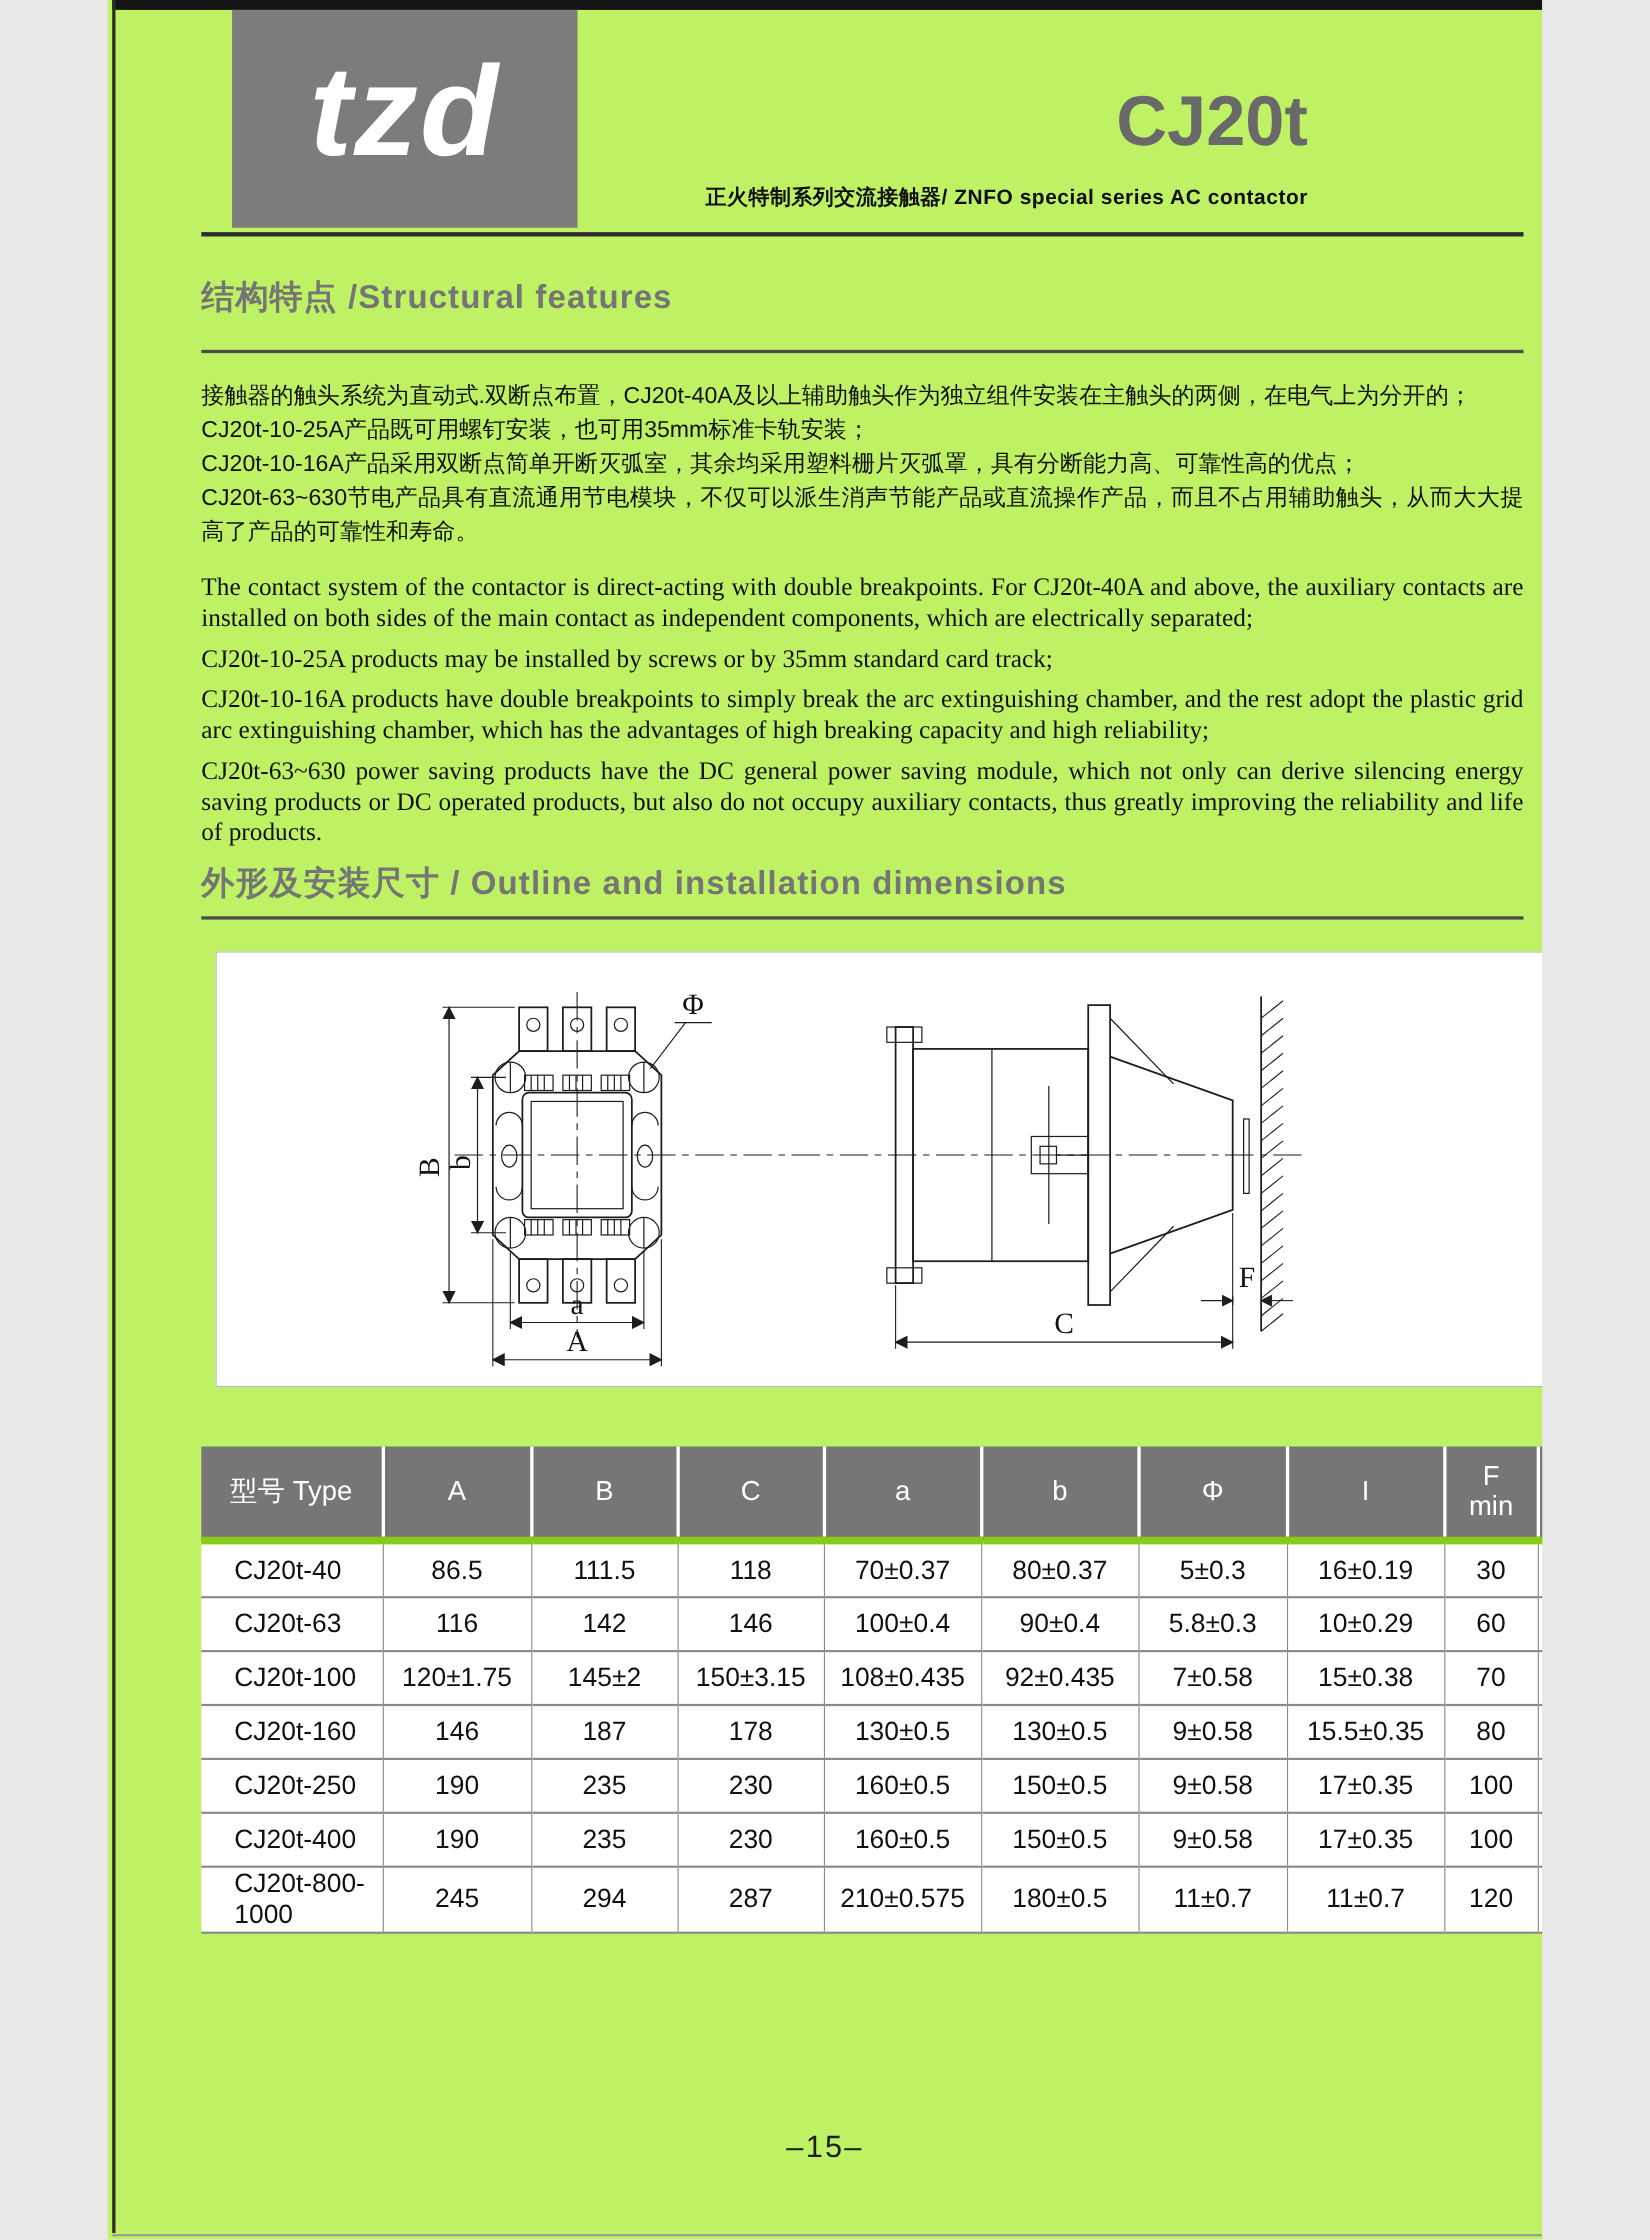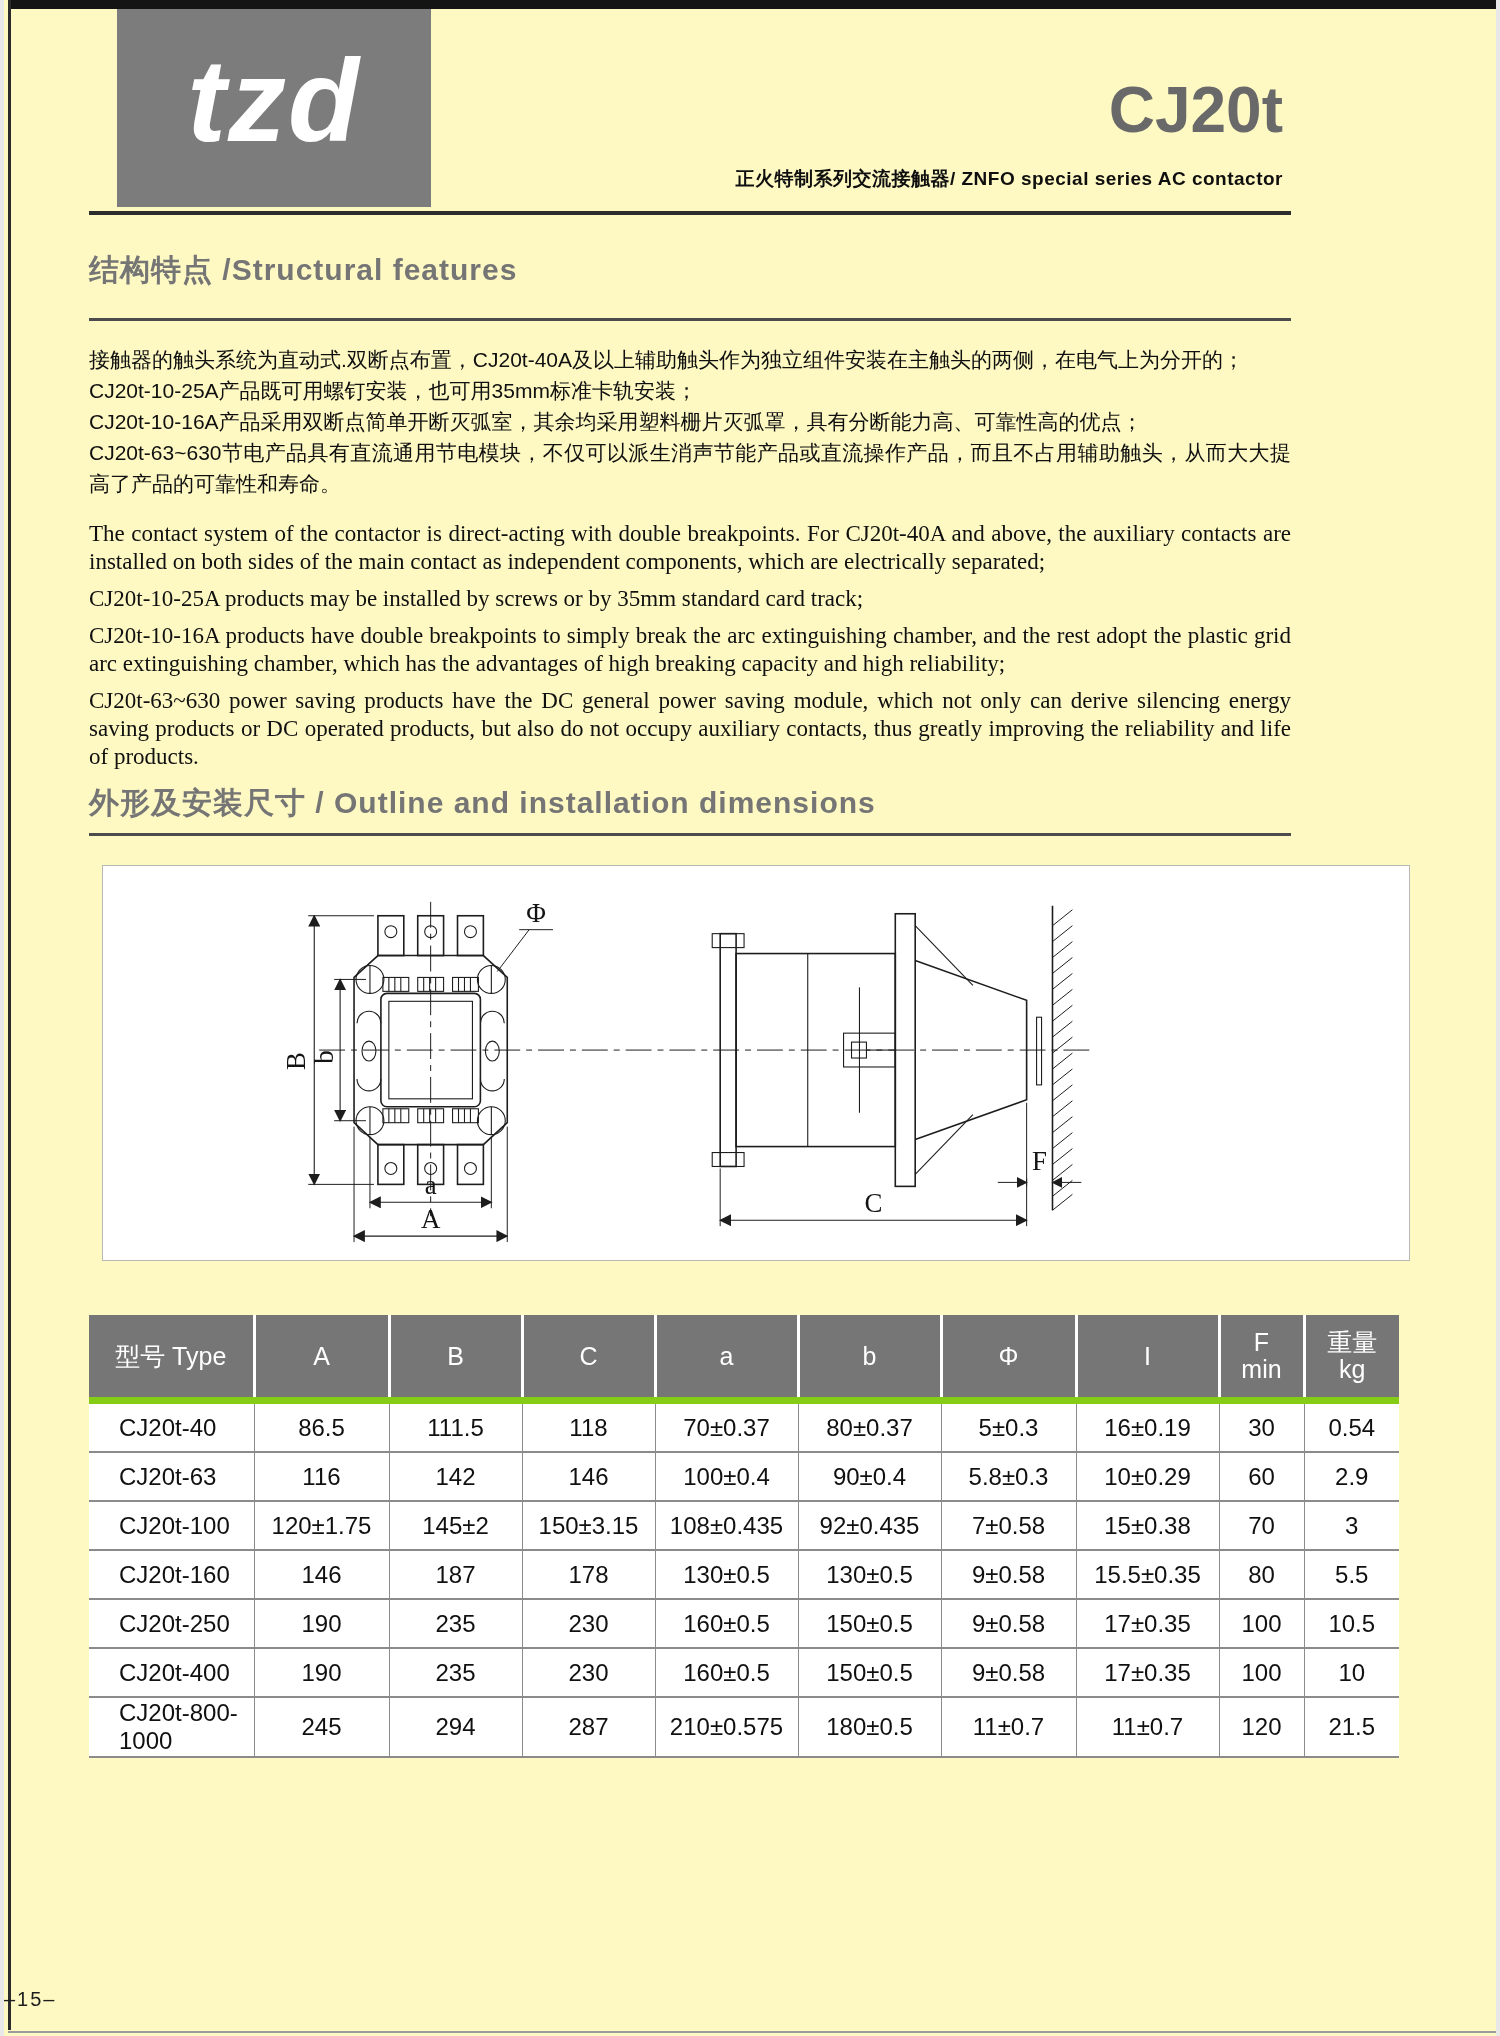--- a/index.html
+++ b/index.html
@@ -1,17 +1,17 @@
 <!DOCTYPE html>
 <html><head>
 <meta charset="utf-8">
 <style>
   html,body { margin:0; padding:0; background:#e8e8e8; }
   .page {
-    position:relative; width:1492px; height:2036px; background:#fef9c3;
+    position:relative; width:1304px; height:2036px; background:#bef264;
     font-family:"Liberation Sans", sans-serif; overflow:hidden; margin:0 auto;
   }
   
   .edge-top    { position:absolute; left:4px; top:0; right:0; height:9px;  background:#141414; }
   .edge-left   { position:absolute; left:4px; top:0; width:3px; height:2030px; background:#2b2b2b; }
   .edge-bottom { position:absolute; left:4px; right:0; bottom:3px; height:2px; background:#9c9c9c; }
 
   
   .logo-box {
     position:absolute; left:113px; top:9px; width:314px; height:198px;
@@ -78,22 +78,22 @@
   .dim-table thead th:first-child { border-left:none; }
   .dim-table tbody td {
     height:45px; text-align:center; font-size:24px; color:#101010;
     border-bottom:2px solid #8b8b8b; border-left:1px solid #8b8b8b;
     background:#fff;
   }
   .dim-table tbody td:first-child { border-left:none; text-align:left; padding-left:30px; }
   .th-2line span { display:block; }
 
   .page-num {
-    position:absolute; left:0; right:0; top:1988px; 
-    font-size:20px; color:#1e1e1e; letter-spacing:2px;
+    position:absolute; left:0; right:0; top:1936px; text-align:center;
+    font-size:28px; color:#1e1e1e; letter-spacing:2px;
   }
 </style>
 </head>
 <body>
 
 <div class="page">
   <div class="edge-top"></div>
   <div class="edge-left"></div>
   <div class="edge-bottom"></div>
 

